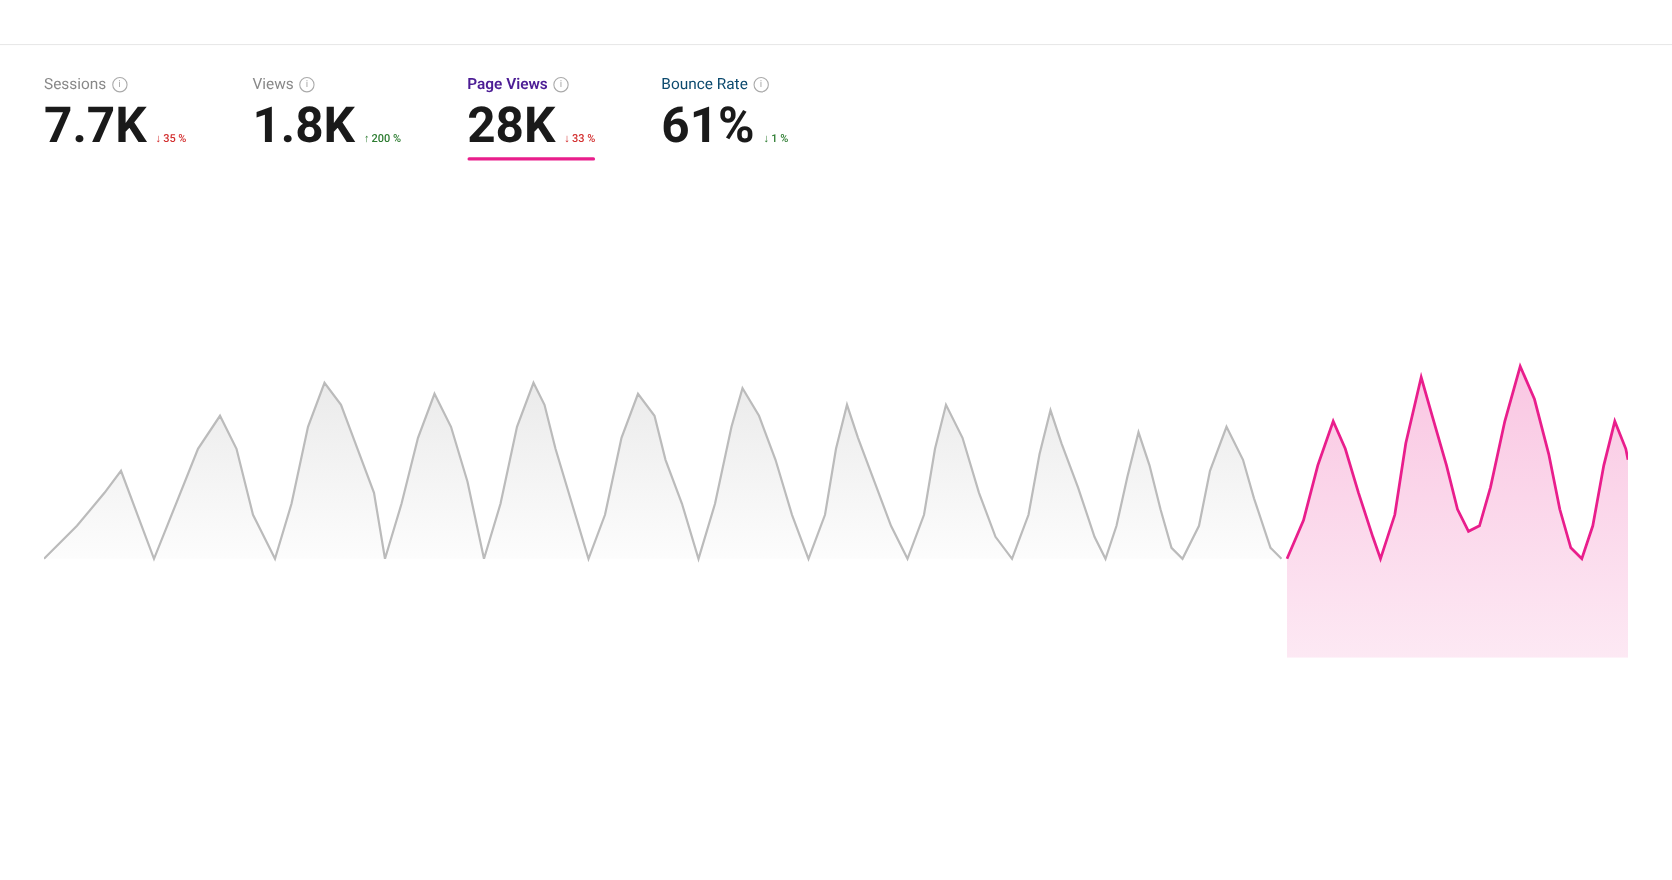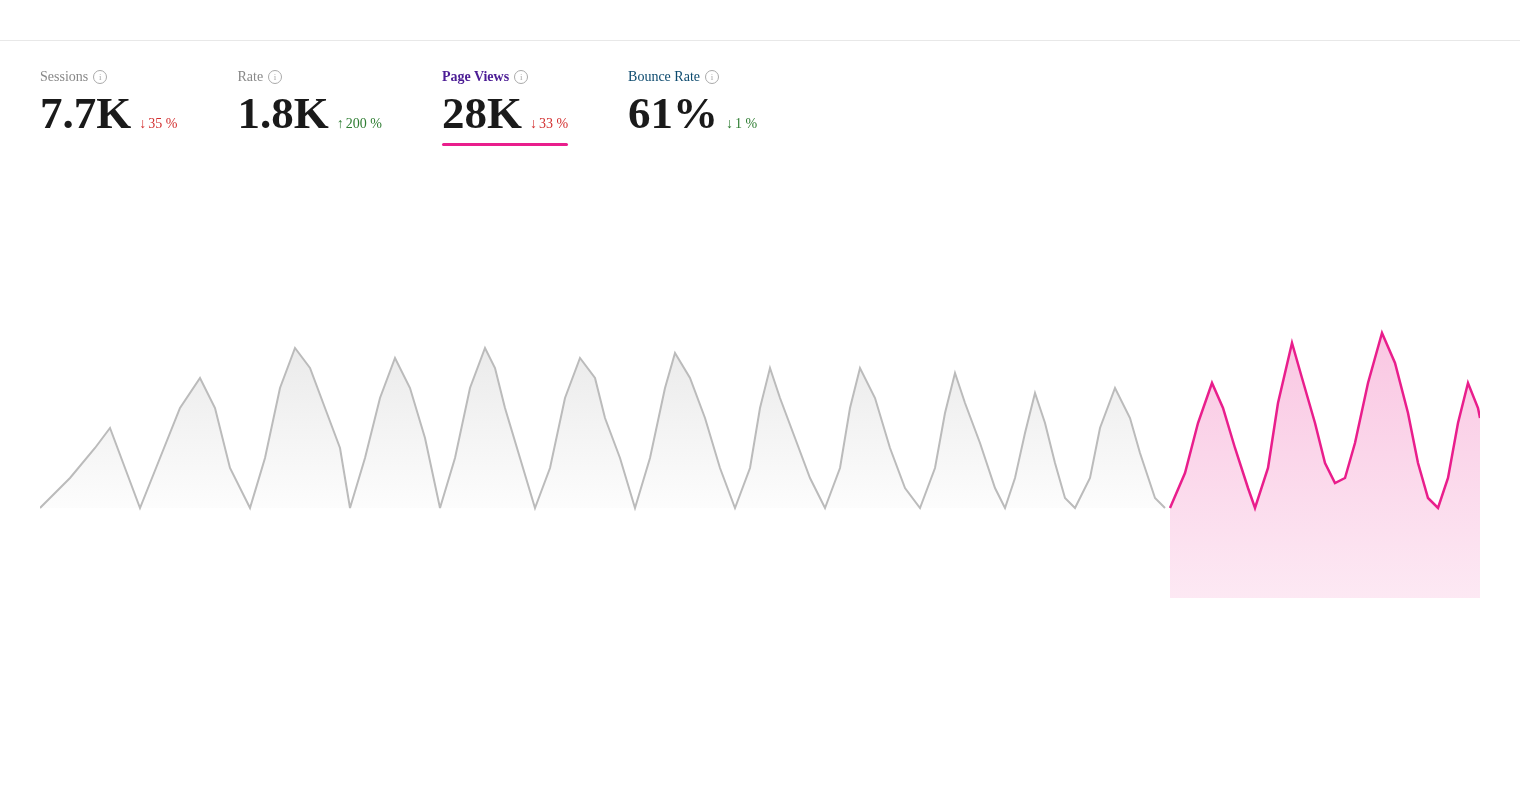--- a/index.html
+++ b/index.html
@@ -38,21 +38,20 @@
     }
     .metrics-row {
       display: flex;
       gap: 0;
       margin-bottom: 32px;
     }
     .metric {
       flex: 0 0 auto;
       padding-right: 60px;
       position: relative;
-      font-family: Liberation Serif, serif;
     }
     .metric.active::after {
       content: '';
       position: absolute;
       bottom: -10px;
       left: 0;
       right: 60px;
       height: 3px;
       background: #e91e8c;
       border-radius: 2px;
@@ -82,21 +81,21 @@
       align-items: baseline;
       gap: 8px;
     }
     .metric-value {
       font-size: 45px;
       font-weight: 700;
       color: #1a1a1a;
       line-height: 1;
     }
     .metric-change {
-      font-size: 14px;
+      font-size: 10px;
       font-weight: 500;
       display: flex;
       align-items: center;
       gap: 2px;
     }
     .metric-change.down-bad { color: #d32f2f; }
     .metric-change.up-good { color: #2e7d32; align-items: flex-end; }
     .metric-change.down-good { color: #2e7d32; }
     .arrow-up::before { content: '↑'; }
     .arrow-down::before { content: '↓'; }
@@ -132,21 +131,21 @@
         <div class="metric-value-row">
           <span class="metric-value">7.7K</span>
           <span class="metric-change down-bad">
             <span class="arrow-down"></span>
             <span>35 %</span>
           </span>
         </div>
       </div>
       <div class="metric">
         <div class="metric-label">
-          <span style="font-weight: 400; color: rgb(136, 136, 136);">Rate</span>
+          <span style="font-weight: 400; color: rgb(136, 136, 136);">Views</span>
           <span class="info-icon">i</span>
         </div>
         <div class="metric-value-row">
           <span class="metric-value">1.8K</span>
           <span class="metric-change up-good">
             <span class="arrow-up"></span>
             <span>200 %</span>
           </span>
         </div>
       </div>

